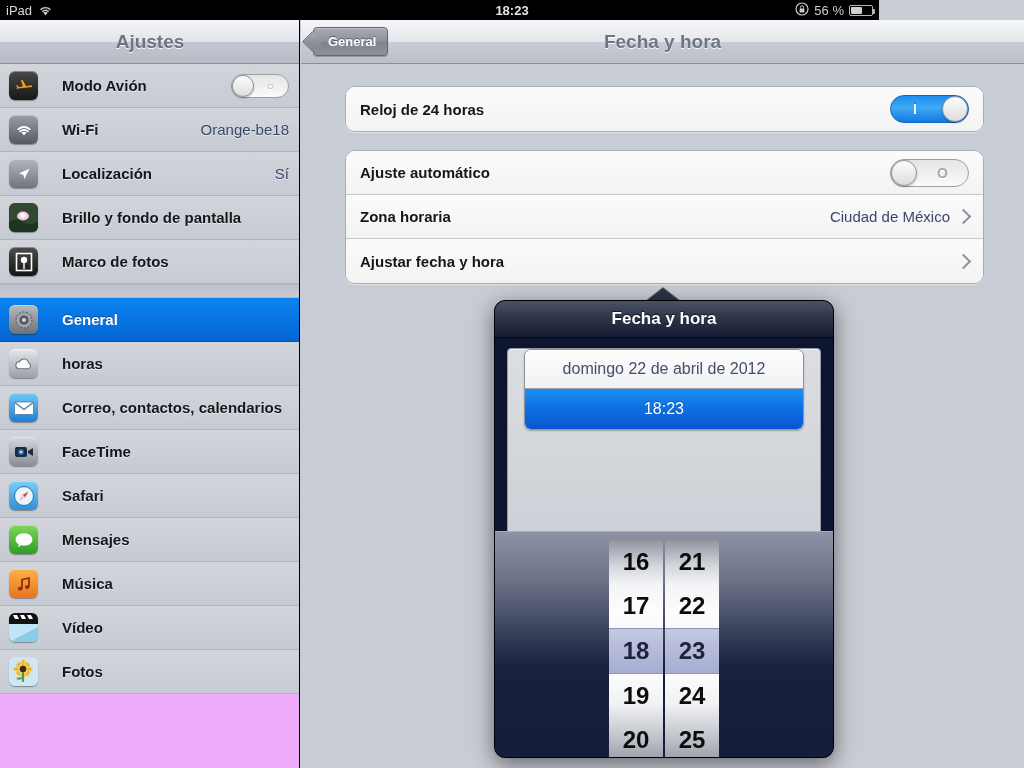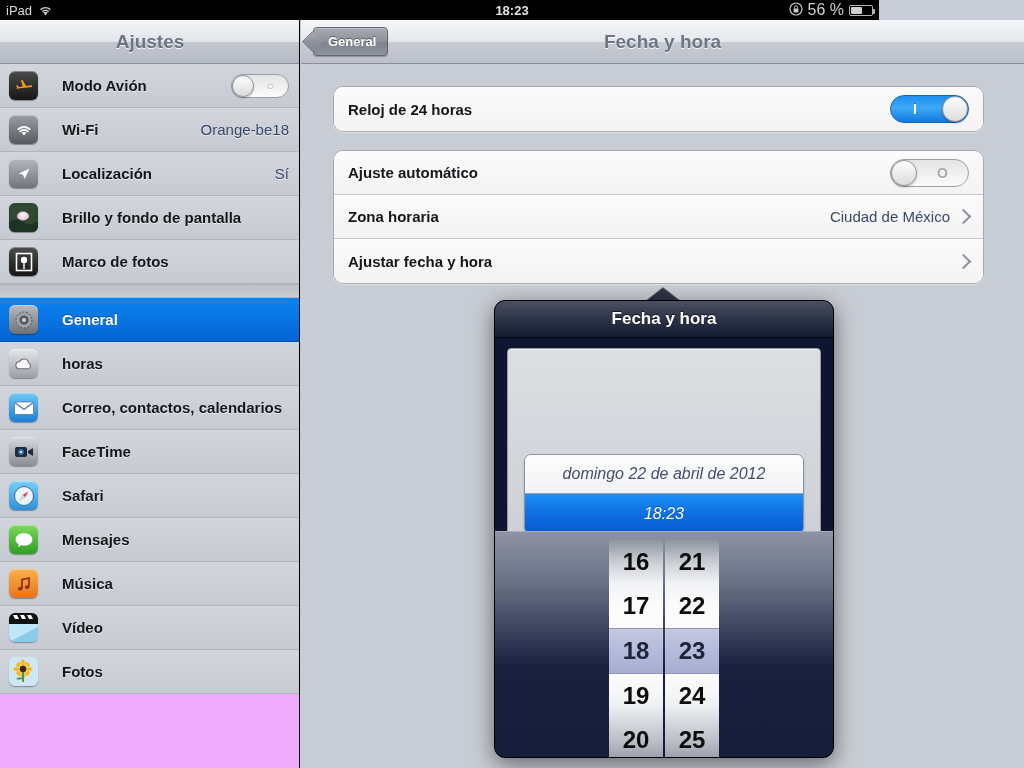--- a/index.html
+++ b/index.html
@@ -14,21 +14,21 @@
   
   .statusbar{
     position:absolute;left:0;top:0;width:879px;height:20px;
     background:#000;color:#c9c9c9;font-size:12px;
     display:flex;align-items:center;
   }
   .sb-left{position:absolute;left:6px;display:flex;align-items:center;gap:6px;}
   .sb-left .dev{font-size:13px;color:#d8d8d8;letter-spacing:0;}
   .sb-center{position:absolute;left:0;width:1024px;text-align:center;font-size:13px;color:#e2e2e2;font-weight:bold;}
   .sb-right{position:absolute;right:6px;display:flex;align-items:center;gap:5px;}
-  .sb-right .pct{font-size:16px;color:#cfcfcf;}
+  .sb-right .pct{font-size:13px;color:#cfcfcf;}
   .wifi-ico svg{display:block;}
   .batt{
     width:24px;height:11px;border:1px solid #b6b6b6;border-radius:2px;position:relative;
     box-sizing:border-box;
   }
   .batt::after{content:"";position:absolute;right:-3px;top:3px;width:2px;height:5px;background:#b6b6b6;border-radius:0 1px 1px 0;}
   .batt i{position:absolute;left:1px;top:1px;bottom:1px;width:11px;background:#cfcfcf;border-radius:1px;display:block;}
 
   
   .sidebar{
@@ -101,21 +101,21 @@
   }
   .backbtn::before{
     content:"";position:absolute;left:-9px;top:50%;margin-top:-7.2px;
     width:14px;height:14px;
     background:linear-gradient(135deg,#a7abb3 0%,#949a a3 50%,#868b95 100%);
     background:linear-gradient(135deg,#a9adb5 0%,#8b909a 55%,#858a94 100%);
     border-left:1px solid #62666f;border-bottom:1px solid #62666f;
     transform:rotate(45deg);border-radius:2px;
   }
 
-  .panel{padding:22px 40px 0 32px;}
+  .panel{padding:22px 40px 0 44px;}
   .group{
     background:#f8f8f8;border:1px solid #a6aab2;border-radius:10px;overflow:hidden;
     box-shadow:0 1px 1px rgba(255,255,255,.5);
   }
   .group + .group{margin-top:18px;}
   .grow{
     height:44px;box-sizing:border-box;display:flex;align-items:center;
     padding:0 14px;border-bottom:1px solid #c3c6cc;
     background:linear-gradient(to bottom,#fbfbfb,#f3f3f4);
   }
@@ -171,23 +171,22 @@
   .pop-title{
     height:36px;display:flex;align-items:center;justify-content:center;
     background:linear-gradient(to bottom,#4a5162 0%,#2b3145 55%,#141b33 100%);
     color:#fff;font-size:17px;font-weight:bold;text-shadow:0 -1px 1px rgba(0,0,0,.7);
     border-bottom:1px solid #05090f;
   }
   .pop-body{padding:10px 12px 0 12px;}
   .pop-card{
     background:linear-gradient(to bottom,#dcdee2,#cdd0d6);
     border:1px solid #9499a3;border-radius:4px;height:186px;
-    display:flex;align-items:flex-end;justify-content:center;
+    display:flex;align-items:flex-start;justify-content:center;
     box-shadow:inset 0 1px 0 rgba(255,255,255,.6);
-    font-style:italic;
   }
   .seg{
     width:278px;border-radius:7px;overflow:hidden;border:1px solid #8f94a0;
     box-shadow:0 1px 2px rgba(0,0,0,.25);
   }
   .seg .top{
     height:38px;display:flex;align-items:center;justify-content:center;
     background:linear-gradient(to bottom,#fdfdfd,#f0f1f3);
     color:#434e6b;font-size:16px;
     border-bottom:1px solid #9aa0ac;

